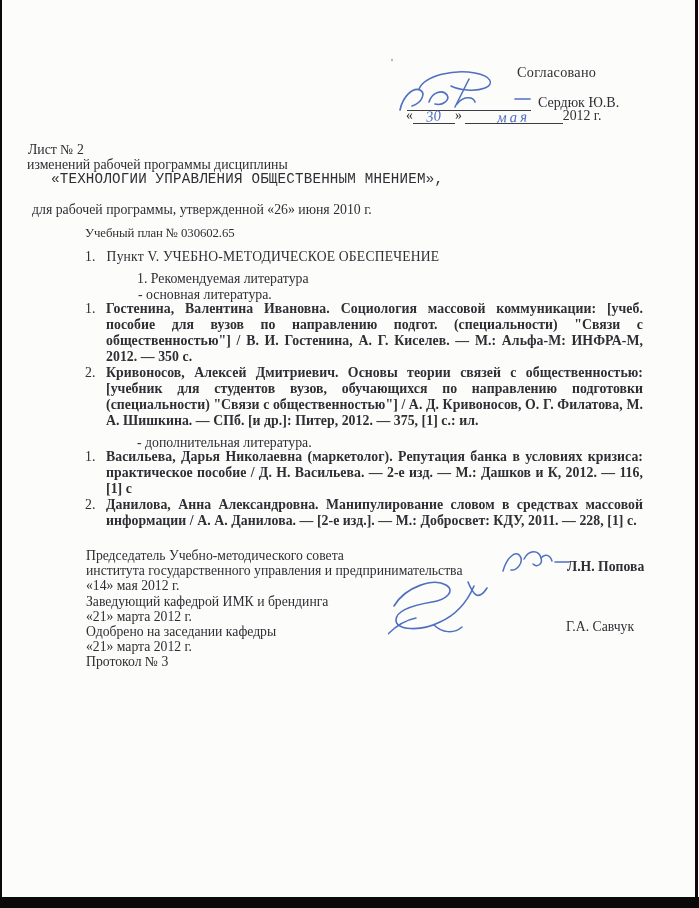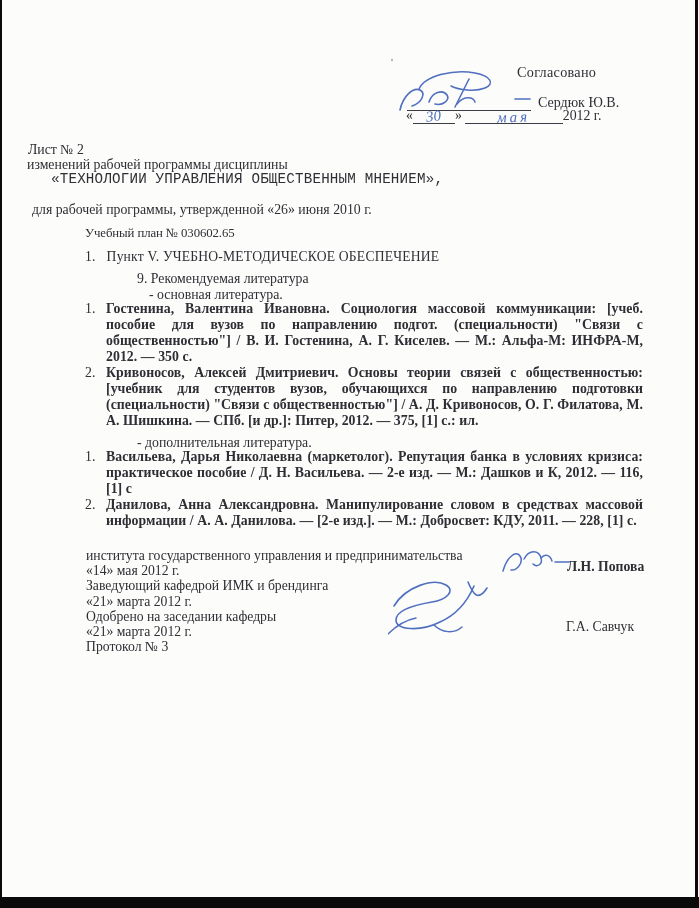--- a/index.html
+++ b/index.html
@@ -45,21 +45,21 @@
   .t2 { left: -13px; }
   .t3 { left: 11px; font-size: 14.2px !important; letter-spacing: 0.2px; font-family: Liberation Mono, monospace; }
   .t4 { left: -8px; margin-top: 15px; }
   .t5 { left: 45px; margin-top: 9px; font-size: 12.8px !important; letter-spacing: -0.1px; }
 
   
   .section-heading { position: absolute; left: 85px; top: 249px; font-size: 13.6px; letter-spacing: 0.2px; }
   .section-heading .snum { display: inline-block; width: 18px; }
   .sub-label { position: absolute; font-size: 13.8px; }
   .sub-recommended { left: 137px; top: 271px; }
-  .sub-main        { left: 149px; top: 287px; }
+  .sub-main        { left: 138px; top: 287px; }
   .sub-additional  { left: 137px; top: 435px; }
 
   .bib { position: absolute; left: 85px; width: 558px; text-align: justify;
          font-size: 13.8px; line-height: 16px; letter-spacing: 0.05px; }
   .bib .bnum { position: absolute; left: 0; top: 0; }
   .bib .btext { margin-left: 21px; font-weight: bold; }
   .bib-m1 { top: 301px; }
   .bib-m2 { top: 365px; }
   .bib-a1 { top: 449px; }
   .bib-a2 { top: 497px; }
@@ -108,21 +108,21 @@
     <div class="t3">«ТЕХНОЛОГИИ УПРАВЛЕНИЯ ОБЩЕСТВЕННЫМ МНЕНИЕМ»,</div>
     <div class="t4">для рабочей программы, утвержденной «26» июня 2010 г.</div>
     <div class="t5">Учебный план № 030602.65</div>
   </div>
 
   <div class="section-heading">
     <span class="snum">1.</span>
     <span>Пункт V. УЧЕБНО-МЕТОДИЧЕСКОЕ ОБЕСПЕЧЕНИЕ</span>
   </div>
 
-  <div class="sub-label sub-recommended">9. Рекомендуемая литература</div>
+  <div class="sub-label sub-recommended">1. Рекомендуемая литература</div>
   <div class="sub-label sub-main">- основная литература.</div>
 
   <div class="bib bib-m1">
     <span class="bnum">1.</span>
     <div class="btext">Гостенина, Валентина Ивановна. Социология массовой коммуникации: [учеб. пособие для вузов по направлению подгот. (специальности) "Связи с общественностью"] / В. И. Гостенина, А. Г. Киселев. — М.: Альфа-М: ИНФРА-М, 2012. — 350 с.</div>
   </div>
 
   <div class="bib bib-m2">
     <span class="bnum">2.</span>
     <div class="btext">Кривоносов, Алексей Дмитриевич. Основы теории связей с общественностью: [учебник для студентов вузов, обучающихся по направлению подготовки (специальности) "Связи с общественностью"] / А. Д. Кривоносов, О. Г. Филатова, М. А. Шишкина. — СПб. [и др.]: Питер, 2012. — 375, [1] с.: ил.</div>
@@ -134,20 +134,21 @@
     <span class="bnum">1.</span>
     <div class="btext">Васильева, Дарья Николаевна (маркетолог). Репутация банка в условиях кризиса: практическое пособие / Д. Н. Васильева. — 2-е изд. — М.: Дашков и К, 2012. — 116, [1] с</div>
   </div>
 
   <div class="bib bib-a2">
     <span class="bnum">2.</span>
     <div class="btext">Данилова, Анна Александровна. Манипулирование словом в средствах массовой информации / А. А. Данилова. — [2-е изд.]. — М.: Добросвет: КДУ, 2011. — 228, [1] с.</div>
   </div>
 
   <div class="footer-block">
+    <div>Председатель Учебно-методического совета</div>
     <div>института государственного управления и предпринимательства</div>
     <div>«14» мая 2012 г.</div>
     <div>Заведующий кафедрой ИМК и брендинга</div>
     <div>«21» марта 2012 г.</div>
     <div>Одобрено на заседании кафедры</div>
     <div>«21» марта 2012 г.</div>
     <div>Протокол № 3</div>
   </div>
 
   <span class="name name-popova">Л.Н. Попова</span>

